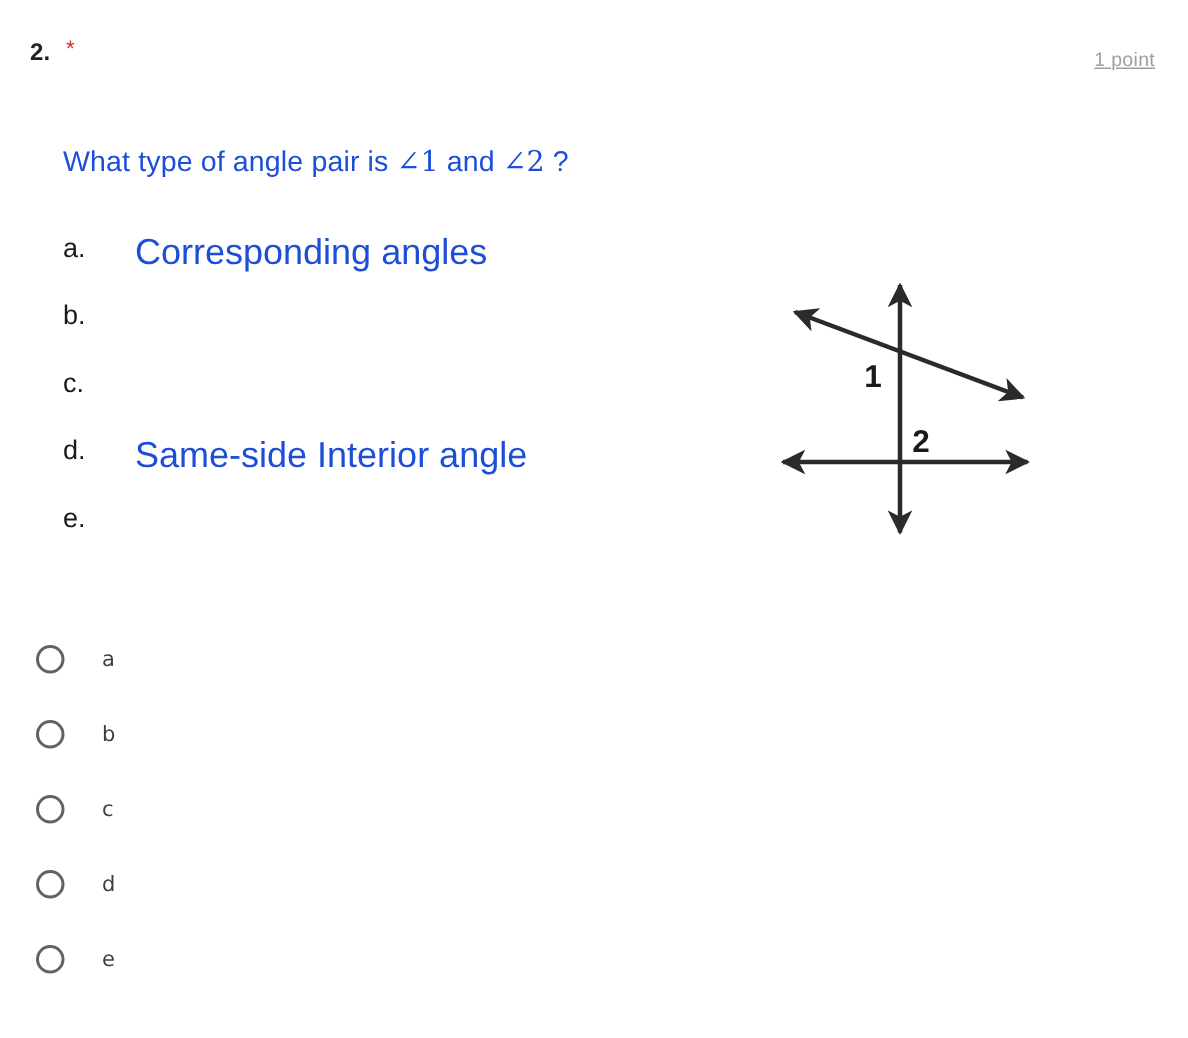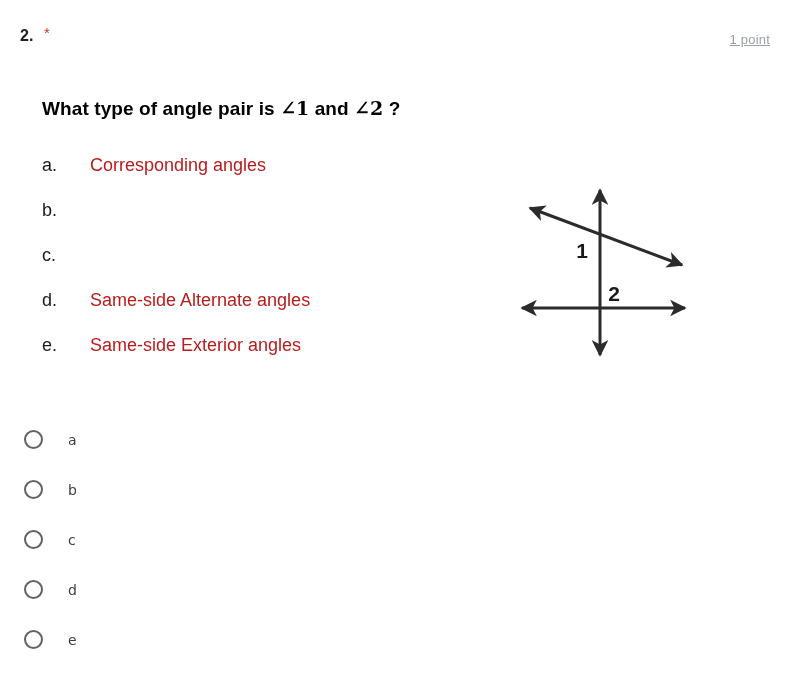--- a/index.html
+++ b/index.html
@@ -50,22 +50,22 @@
     letter-spacing: 0.2px;
     text-decoration: underline;
   }
 
   
   .stem {
     position: absolute;
     left: 42px;
     top: 97px;
     font-size: 19px;
-    color: #000000;
-    font-weight: 700;
+    color: #1d4ed8;
+    font-weight: 400;
     letter-spacing: 0.1px;
     white-space: nowrap;
     text-align: center;
   }
   .stem .mathsym {
     font-family: "DejaVu Serif", serif;
     font-size: 19px;
     letter-spacing: 0;
   }
 
@@ -84,22 +84,22 @@
     position: absolute;
     left: 0;
     top: 0;
     font-size: 18px;
     color: #1a1a1a;
   }
   .choice-text {
     position: absolute;
     left: 48px;
     top: 0;
-    font-size: 18px;
-    color: #b91c1c;
+    font-size: 24px;
+    color: #1d4ed8;
     white-space: nowrap;
   }
 
   
   .diagram {
     position: absolute;
     left: 500px;
     top: 175px;
     width: 200px;
     height: 195px;
@@ -161,25 +161,24 @@
       <span class="choice-text">Corresponding angles</span>
     </div>
     <div class="choice-row">
       <span class="choice-letter">b.</span>
     </div>
     <div class="choice-row">
       <span class="choice-letter">c.</span>
     </div>
     <div class="choice-row">
       <span class="choice-letter">d.</span>
-      <span class="choice-text">Same-side Alternate angles</span>
+      <span class="choice-text">Same-side Interior angle</span>
     </div>
     <div class="choice-row">
       <span class="choice-letter">e.</span>
-      <span class="choice-text">Same-side Exterior angles</span>
     </div>
   </div>
 
   <div class="diagram">
     <svg width="200" height="195" viewBox="0 0 200 195">
       <defs>
         <marker id="arrowEnd" viewBox="0 0 10 10" refX="9" refY="5" markerWidth="5.5" markerHeight="5.5" orient="auto-start-reverse">
           <path d="M 0 0 L 10 5 L 0 10 L 2.6 5 z" fill="#2b2b2b"></path>
         </marker>
         <marker id="arrowStart" viewBox="0 0 10 10" refX="9" refY="5" markerWidth="5.5" markerHeight="5.5" orient="auto-start-reverse">

